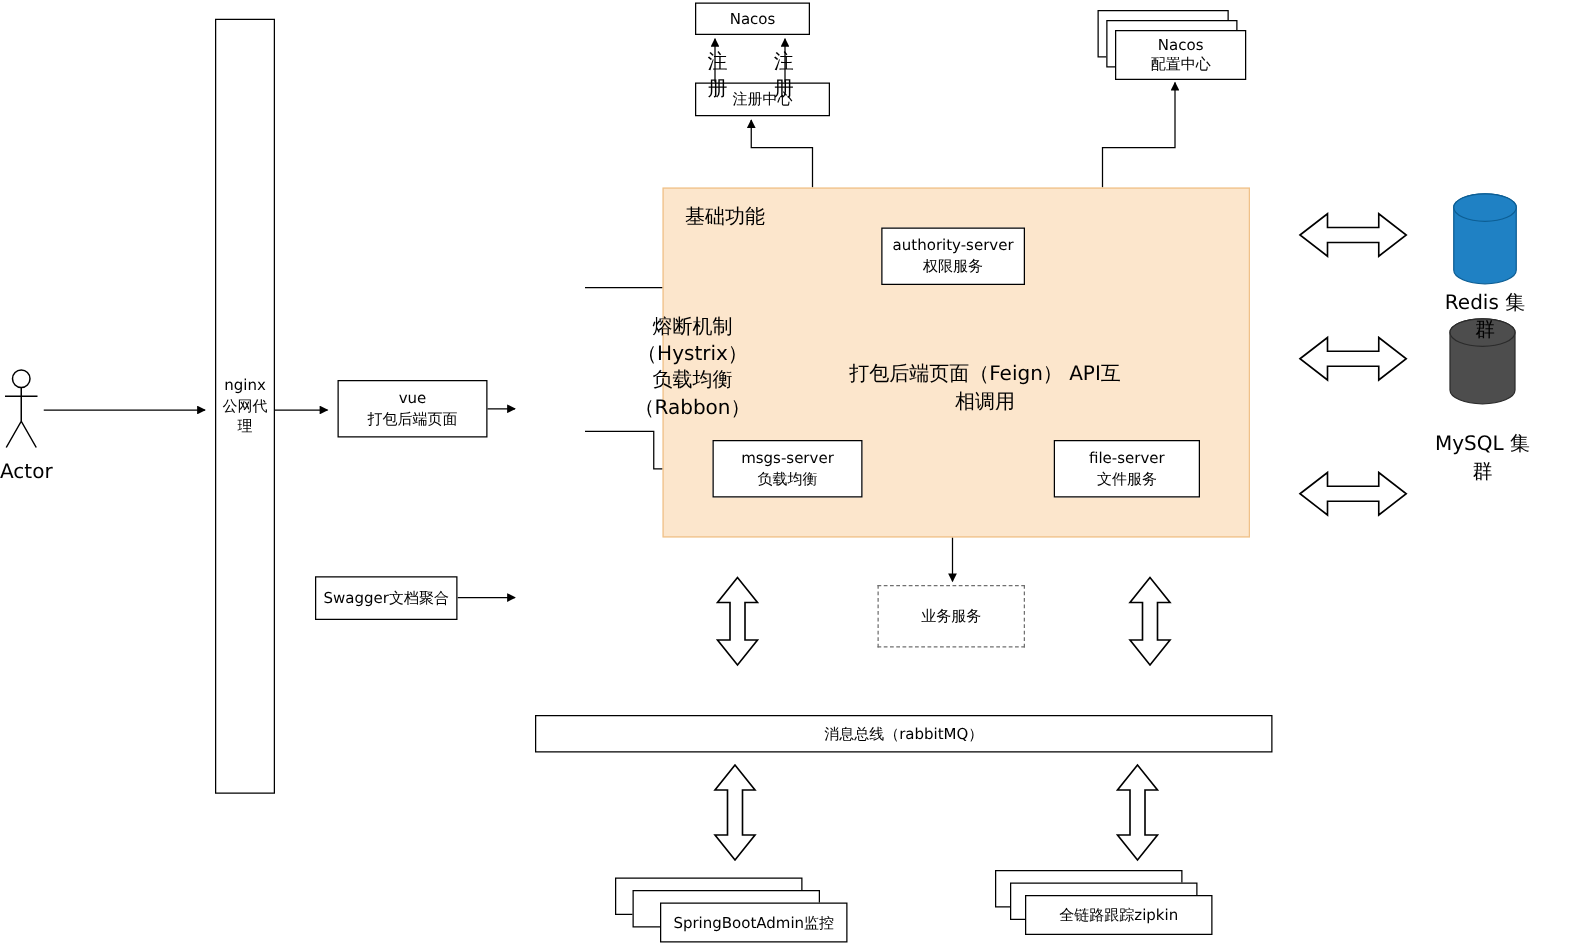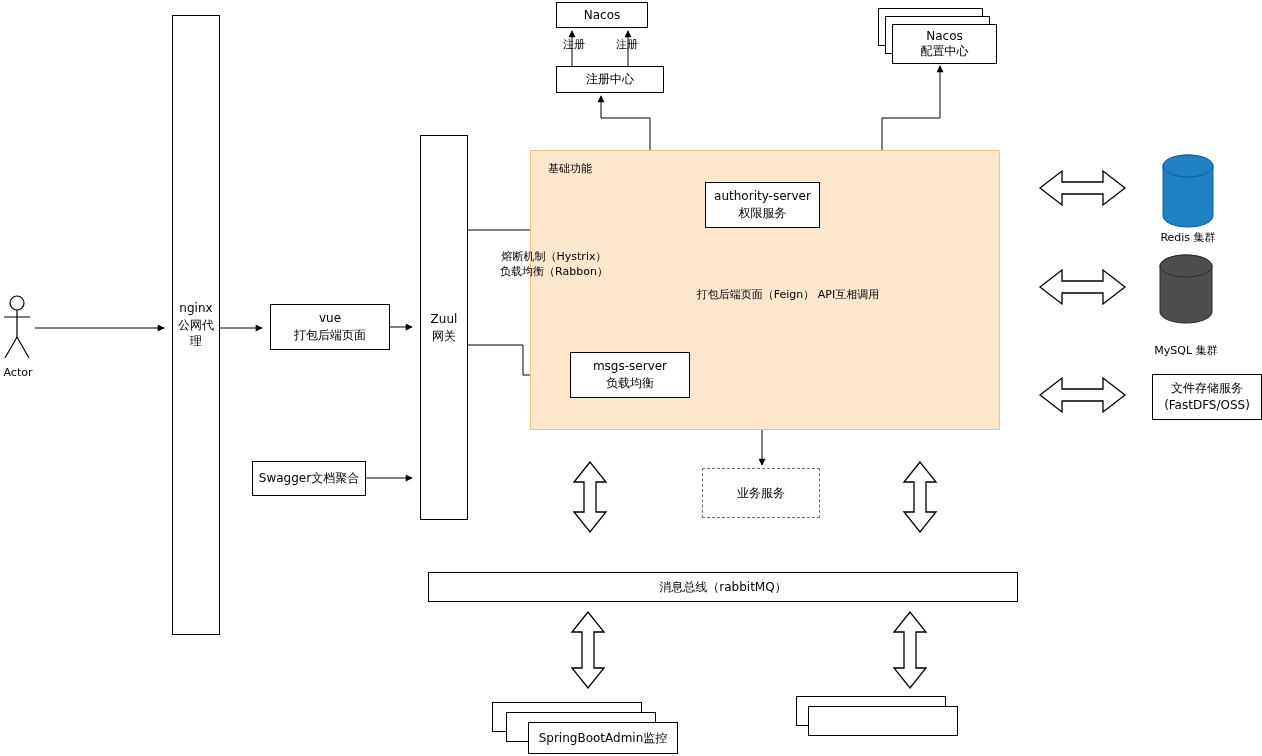--- a/index.html
+++ b/index.html
@@ -11,21 +11,21 @@
   .box{
     position:absolute;background:#fff;border:1px solid #000;box-sizing:border-box;
     display:flex;align-items:center;justify-content:center;text-align:center;
     font-size:12px;line-height:1.4;white-space:pre-line;z-index:2;
   }
   .dashed{border:1px dashed #707070;}
   .area{
     position:absolute;background:#fce6cc;border:1px solid #f0c189;box-sizing:border-box;z-index:1;
   }
   .lbl{
-    position:absolute;font-size:11px;line-height:1.35;text-align:center;
+    position:absolute;font-size:16px;line-height:1.35;text-align:center;
     white-space:pre-line;z-index:3;
   }
   .stackbox{position:absolute;background:#fff;border:1px solid #000;box-sizing:border-box;z-index:2;}
   .stackfront{display:flex;align-items:center;justify-content:center;text-align:center;font-size:12px;white-space:pre-line;}
 </style>
 </head>
 <body>
 
 <div id="canvas">
 
@@ -81,31 +81,31 @@
   <div class="area" style="left:530px;top:150px;width:470px;height:280px;"></div>
   <div class="lbl" style="left:548px;top:162px;">基础功能</div>
 
   <div class="lbl" style="left:0px;top:366px;width:36px;">Actor</div>
 
   <div class="box" style="left:172px;top:15px;width:48px;height:620px;">nginx 公网代理</div>
 
   <div class="box" style="left:270px;top:304px;width:120px;height:46px;">vue
 打包后端页面</div>
 
-  <div class="box" style="left:420px;top:135px;width:48px;height:385px;">Zuul
-网关</div>
 
   <div class="box" style="left:252px;top:461px;width:114px;height:35px;">Swagger文档聚合</div>
 
   <div class="box" style="left:705px;top:182px;width:115px;height:46px;">authority-server
 权限服务</div>
 
   <div class="box" style="left:570px;top:352px;width:120px;height:46px;">msgs-server
 负载均衡</div>
 
+  <div class="box" style="left:843px;top:352px;width:117px;height:46px;">file-server
+文件服务</div>
 
   <div class="box" style="left:556px;top:2px;width:92px;height:26px;">Nacos</div>
 
   <div class="box" style="left:556px;top:66px;width:108px;height:27px;">注册中心</div>
 
   <div class="lbl" style="left:560px;top:38px;width:28px;">注册</div>
   <div class="lbl" style="left:613px;top:38px;width:28px;">注册</div>
 
   <div class="stackbox" style="left:878px;top:8px;width:105px;height:38px;"></div>
   <div class="stackbox" style="left:885px;top:16px;width:105px;height:38px;"></div>
@@ -119,20 +119,19 @@
   <div class="box dashed" style="left:702px;top:468px;width:118px;height:50px;">业务服务</div>
 
   <div class="box" style="left:428px;top:572px;width:590px;height:30px;">消息总线（rabbitMQ）</div>
 
   <div class="stackbox" style="left:492px;top:702px;width:150px;height:30px;"></div>
   <div class="stackbox" style="left:506px;top:712px;width:150px;height:30px;"></div>
   <div class="stackbox stackfront" style="left:528px;top:722px;width:150px;height:32px;">SpringBootAdmin监控</div>
 
   <div class="stackbox" style="left:796px;top:696px;width:150px;height:30px;"></div>
   <div class="stackbox" style="left:808px;top:706px;width:150px;height:30px;"></div>
+  <div class="stackbox stackfront" style="left:820px;top:716px;width:150px;height:32px;">全链路跟踪zipkin</div>
 
   <div class="lbl" style="left:1148px;top:231px;width:80px;">Redis 集群</div>
   <div class="lbl" style="left:1146px;top:324px;width:80px;margin-top:20px;">MySQL 集群</div>
 
-  <div class="box" style="left:1152px;top:374px;width:110px;height:46px;">文件存储服务
-(FastDFS/OSS)</div>
 
 </div>
 
 </body></html>

